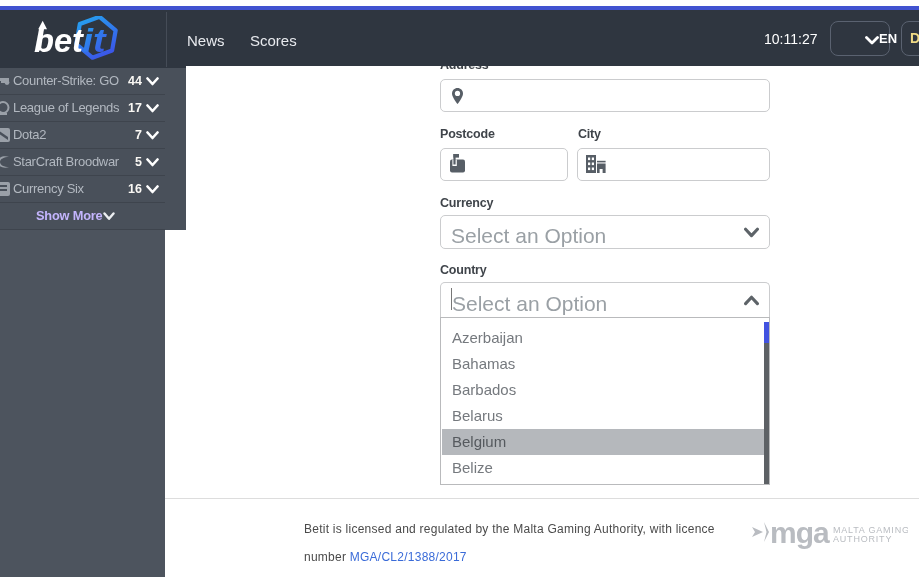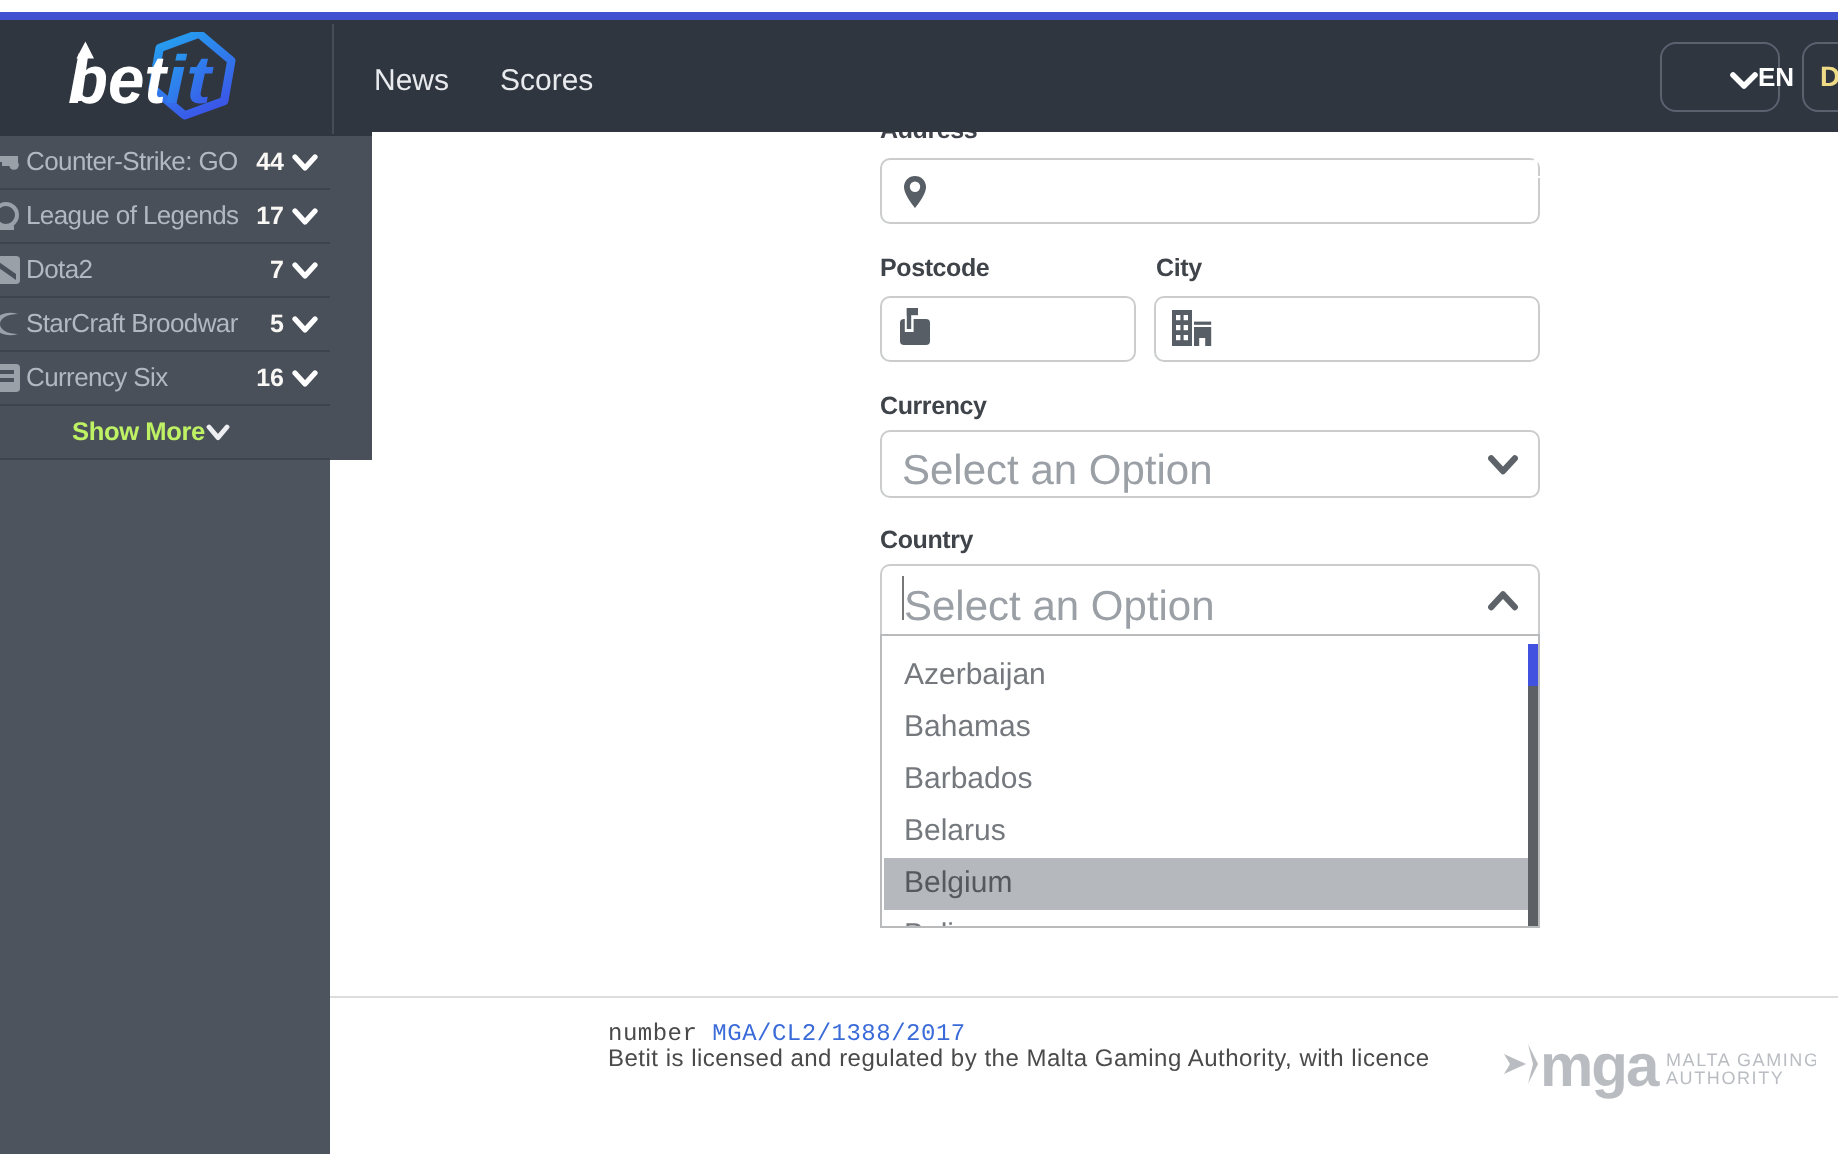--- a/index.html
+++ b/index.html
@@ -7,40 +7,40 @@
 body { font-family:"Liberation Sans", sans-serif; }
 #page { position:relative; width:919px; height:577px; overflow:hidden; }
 .abs { position:absolute; }
 
 
 #topwhite { left:0; top:0; width:919px; height:6px; background:#fff; z-index:30; }
 #blueline { left:0; top:6px; width:919px; height:4px; background:#4152d0; z-index:30; }
 #topbar { left:0; top:10px; width:919px; height:56px; background:#2f3640; z-index:25; }
 #topbar .navlink { position:absolute; top:22px; color:#e8eaee; font-size:15px; }
 #vsep { position:absolute; left:166px; top:2px; width:1px; height:55px; background:#454c57; }
-#time { position:absolute; left:764px; top:21px; color:#fff; font-size:14px;margin-top:45px; }
+#time { position:absolute; left:764px; top:21px; color:#fff; font-size:14px; }
 .tbtn { position:absolute; top:11px; height:35px; border:1px solid #5a6270; border-radius:8px; }
 
 
 #sidebar { left:0; top:66px; width:165px; height:511px; background:#4d545e; z-index:20; }
 #sbrows { position:absolute; left:0; top:0; width:186px; height:164px; background:#49505a; border-top:2px solid #2f3640; }
 .srow { position:absolute; left:0; width:165px; height:27px; border-bottom:1px solid #3e444d; }
 .srow .lbl { position:absolute; left:13px; top:0; line-height:26px; color:#b2b8c0; font-size:13px; letter-spacing:-0.3px; }
 .srow .cnt { position:absolute; right:23px; top:0; line-height:26px; color:#faf8f4; font-size:12.5px; font-weight:bold; }
 .srow svg.chev { position:absolute; left:146px; top:9px; }
 .srow svg.gicon { position:absolute; left:-5px; top:5px; }
-#showmore { position:absolute; left:0; top:135px; width:165px; height:27px; border-bottom:1px solid #3e444d; color:#bef264; }
+#showmore { position:absolute; left:0; top:135px; width:165px; height:27px; border-bottom:1px solid #3e444d; color:#c4b5fd; }
 
 
 .flabel { position:absolute; color:#3f444a; font-size:12.5px; font-weight:bold; letter-spacing:-0.2px; }
 .finput { position:absolute; background:#fff; border:1px solid #cbccce; border-radius:5px; }
 .ph { position:absolute; color:#9aa0a5; font-size:21px; }
 
 
-#ddl { left:440px; top:317px; width:330px; height:147px; background:#fff; border:1px solid #b9babc; z-index:22; overflow:hidden; }
+#ddl { left:440px; top:317px; width:330px; height:168px; background:#fff; border:1px solid #b9babc; z-index:22; overflow:hidden; }
 .opt { position:absolute; left:1px; width:323px; height:26px; line-height:26px; padding-left:10px; color:#75797e; font-size:15px; }
 #rail { position:absolute; left:323px; top:4px; width:6px; height:194px; background:#5d6165; }
 #thumb { position:absolute; left:323px; top:4px; width:6px; height:21px; background:#4152e0; }
 
 
 #footline { left:165px; top:498px; width:754px; height:1px; background:#ddd; z-index:5; }
 .foottext { position:absolute; left:304px; color:#4a4a4a; font-size:12px; letter-spacing:0.25px; z-index:5; }
 </style>
 </head>
 <body>
@@ -102,21 +102,21 @@
     <div class="opt" style="top:111px; background:#b5b8bc; color:#55595e;">Belgium</div>
     <div class="opt" style="top:137px;">Belize</div>
     <div class="opt" style="top:163px;">Benin</div>
     <div class="opt" style="top:188px;">Bhutan</div>
     <div id="rail"></div>
     <div id="thumb"></div>
   </div>
 
   <div class="abs" id="footline"></div>
   <div class="abs foottext" style="top:522px;">Betit is licensed and regulated by the Malta Gaming Authority, with licence</div>
-  <div class="abs foottext" style="top:510px;font-family:Liberation Mono, monospace;">number <span style="color:#3a6bd8;">MGA/CL2/1388/2017</span></div>
+  <div class="abs foottext" style="top:550px;">number <span style="color:#3a6bd8;">MGA/CL2/1388/2017</span></div>
 
   <svg class="abs" style="left:748px; top:515px; z-index:4;" width="160" height="40" viewBox="0 0 160 40">
     <g fill="#b9bcc1">
       <polygon points="4,12 15,17 4,22 7,17"></polygon>
       <polygon points="16,7 21,17 16,27 18.5,17"></polygon>
       <text x="22" y="28" font-family="Liberation Sans, sans-serif" font-size="30" font-weight="bold" letter-spacing="-1">mga</text>
       <text x="85" y="18" font-family="Liberation Sans, sans-serif" font-size="9" letter-spacing="0.8">MALTA GAMING</text>
       <text x="85" y="27" font-family="Liberation Sans, sans-serif" font-size="9" letter-spacing="0.8">AUTHORITY</text>
     </g>
   </svg>

